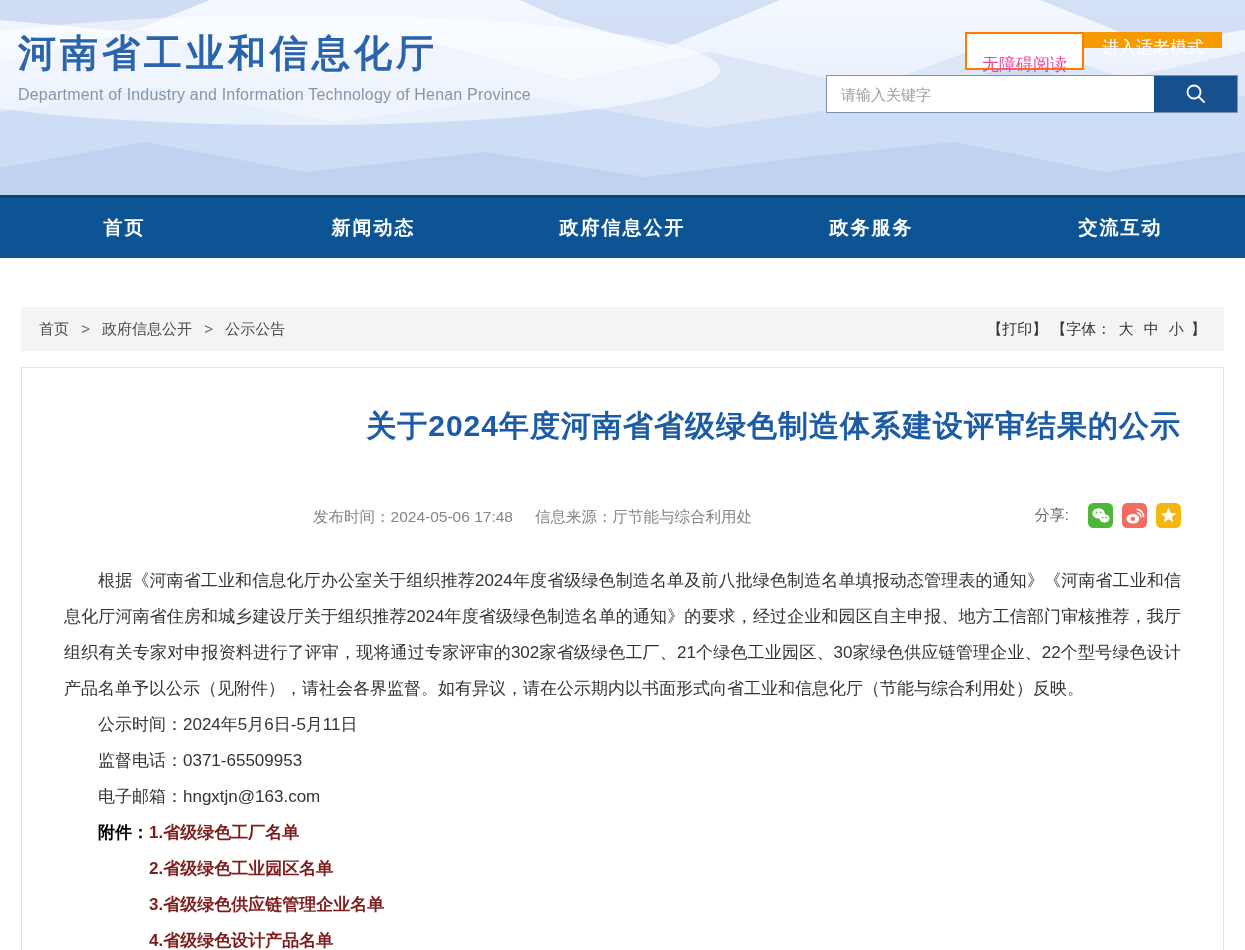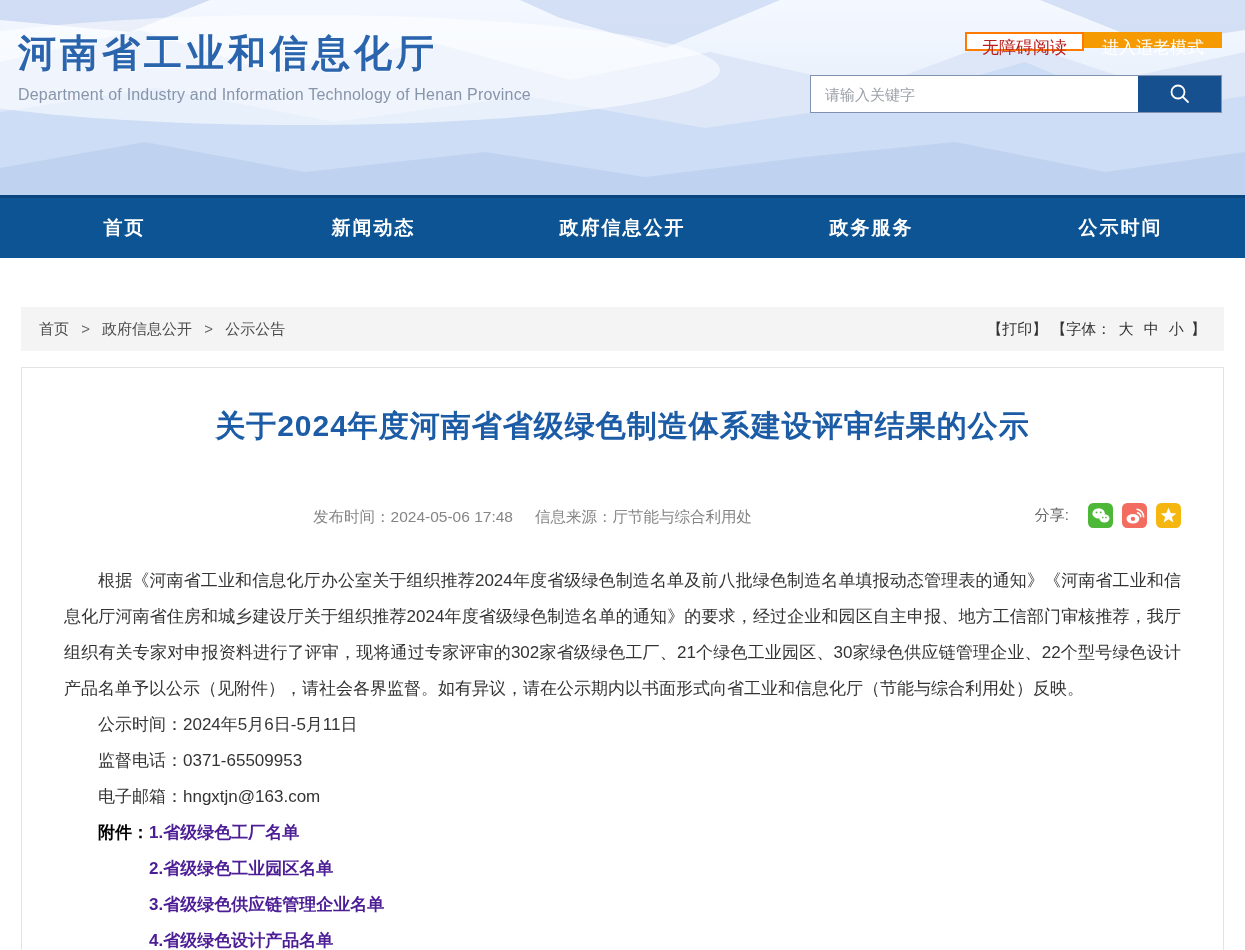--- a/index.html
+++ b/index.html
@@ -9,26 +9,26 @@
   
   .banner { position:relative; width:100%; height:195px;
     background:linear-gradient(180deg,#f4f8ff 0%,#eaf1fc 45%,#d8e4f7 100%); overflow:hidden; }
   .banner svg.mountains { position:absolute; inset:0; }
   .logo { position:absolute; left:18px; top:28px; cursor:pointer; }
   .logo-cn { font-size:38px; font-weight:bold; color:#2a64ad; letter-spacing:4px;
     text-shadow:1px 1px 0 rgba(255,255,255,.7); }
   .logo-en { font-size:16px; color:#8795ab; margin-top:7px; letter-spacing:.2px; }
 
   .header-actions { position:absolute; top:32px; right:23px; display:flex; align-items:stretch; }
-  .btn-accessibility { height:19px; padding:0 15px; background:#fff; border:2px solid #ff7a00;
-    color:#b91c1c; font-size:17px; line-height:28px; cursor:pointer; white-space:nowrap; }
+  .btn-accessibility { height:28px; padding:17px 15px; background:#fff; border:2px solid #ff7a00;
+    color:#ec4899; font-size:17px; line-height:28px; cursor:pointer; white-space:nowrap; }
   .btn-elder { height:16px; padding:0 16px; background:#f59a00; border:2px solid #f59a00;
     color:#fff; font-size:17px; line-height:28px; cursor:pointer; white-space:nowrap; }
 
-  .search-bar { position:absolute; top:75px; right:23px; width:412px; height:38px;
+  .search-bar { position:absolute; top:75px; right:7px; width:412px; height:38px;
     display:flex; border:1px solid #7f93b0; background:#fff; }
   .search-input { flex:1; border:none; outline:none; padding:0 14px; font-size:15px; color:#333;
     font-family:inherit; }
   .search-input::placeholder { color:#9aa0a8; }
   .search-btn { width:83px; background:#17508f; border:none; cursor:pointer;
     display:flex; align-items:center; justify-content:center; }
 
   
   .navbar { width:100%; height:63px; background:#0d5494; border-top:3px solid #0a4580;
     display:flex; }
@@ -41,36 +41,36 @@
     font-size:15px; color:#4a4a4a; }
   .crumbs a { color:#4a4a4a; text-decoration:none; cursor:pointer; }
   .crumb-sep { margin:0 8px; color:#666; }
   .page-tools { color:#333; }
   .tool { cursor:pointer; }
   .font-size-option { cursor:pointer; margin:0 3px; }
 
   
   .card { margin:16px 21px 0 21px; min-height:570px; background:#fff;
     border:1px solid #e3e3e3; padding:30px 42px 40px 42px; }
-  .article-title { text-align:center; font-size:30px; font-weight:bold; color:#1c5ba5;
+  .article-title { text-align:right; font-size:30px; font-weight:bold; color:#1c5ba5;
     letter-spacing:1px; margin-top:8px; }
 
   .meta-row { position:relative; margin-top:56px; height:28px; }
   .meta-center { width:calc(100% - 180px); text-align:center; font-size:15.5px; color:#858585;
     line-height:28px; }
   .meta-center .gap { display:inline-block; width:22px; }
   .share-box { position:absolute; right:0; top:0; display:flex; align-items:center; }
   .share-label { font-size:15px; color:#666; margin-right:10px; }
   .share-icon { width:25px; height:25px; margin-left:9px; cursor:pointer; display:block; }
 
   .article-body { margin-top:32px; font-size:17px; color:#333; line-height:36px;
     text-align:justify; }
   .article-body p { text-indent:2em; margin:0; }
   .attach-label { font-weight:bold; color:#000; }
-  .attach-link { color:#4c1d95; font-weight:bold; text-decoration:none; cursor:pointer; }
+  .attach-link { color:#7f1d1d; font-weight:bold; text-decoration:none; cursor:pointer; }
   .attach-cont { text-indent:5em !important; }
 </style>
 </head>
 <body>
 
 <div class="banner">
   <svg class="mountains" width="1245" height="195" viewBox="0 0 1245 195" preserveAspectRatio="none">
     <path d="M0,0 L210,0 L130,32 L0,20 Z" fill="#ccd9f3" opacity="0.9"></path>
     <path d="M520,0 L780,0 L665,48 L560,18 Z" fill="#ccd9f3" opacity="0.8"></path>
     <path d="M1040,0 L1245,0 L1245,30 L1150,44 Z" fill="#ccd9f3" opacity="0.8"></path>
@@ -99,21 +99,21 @@
       </svg>
     </button>
   </div>
 </div>
 
 <div class="navbar">
   <div class="nav-item">首页</div>
   <div class="nav-item">新闻动态</div>
   <div class="nav-item">政府信息公开</div>
   <div class="nav-item">政务服务</div>
-  <div class="nav-item">公示时间</div>
+  <div class="nav-item">交流互动</div>
 </div>
 
 <div class="breadcrumb-bar">
   <div class="crumbs">
     <a>首页</a>
     <span class="crumb-sep">&gt;</span>
     <a>政府信息公开</a>
     <span class="crumb-sep">&gt;</span>
     <a>公示公告</a>
   </div>

